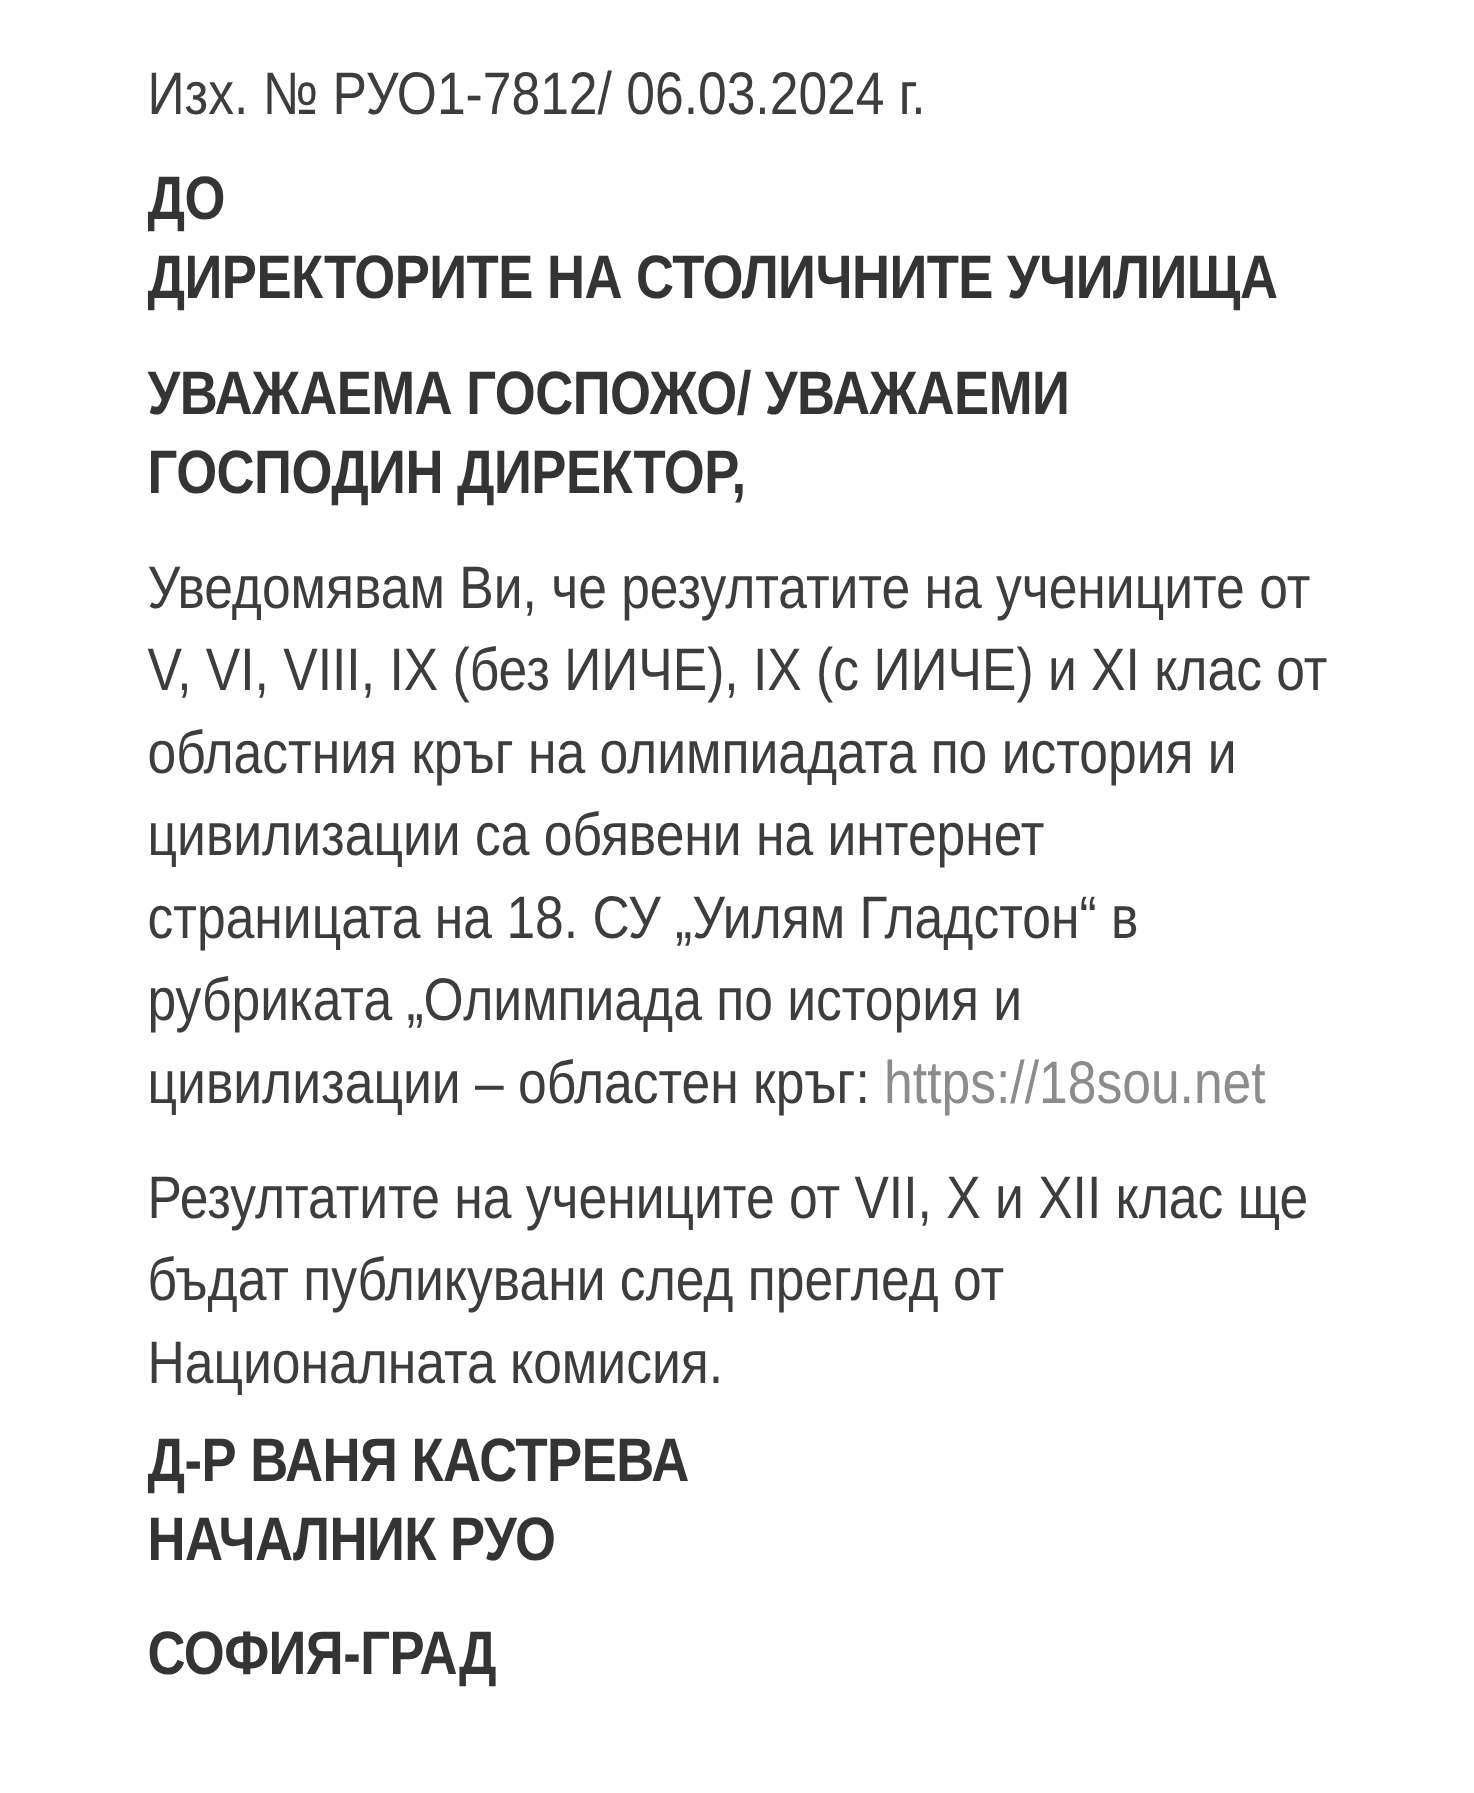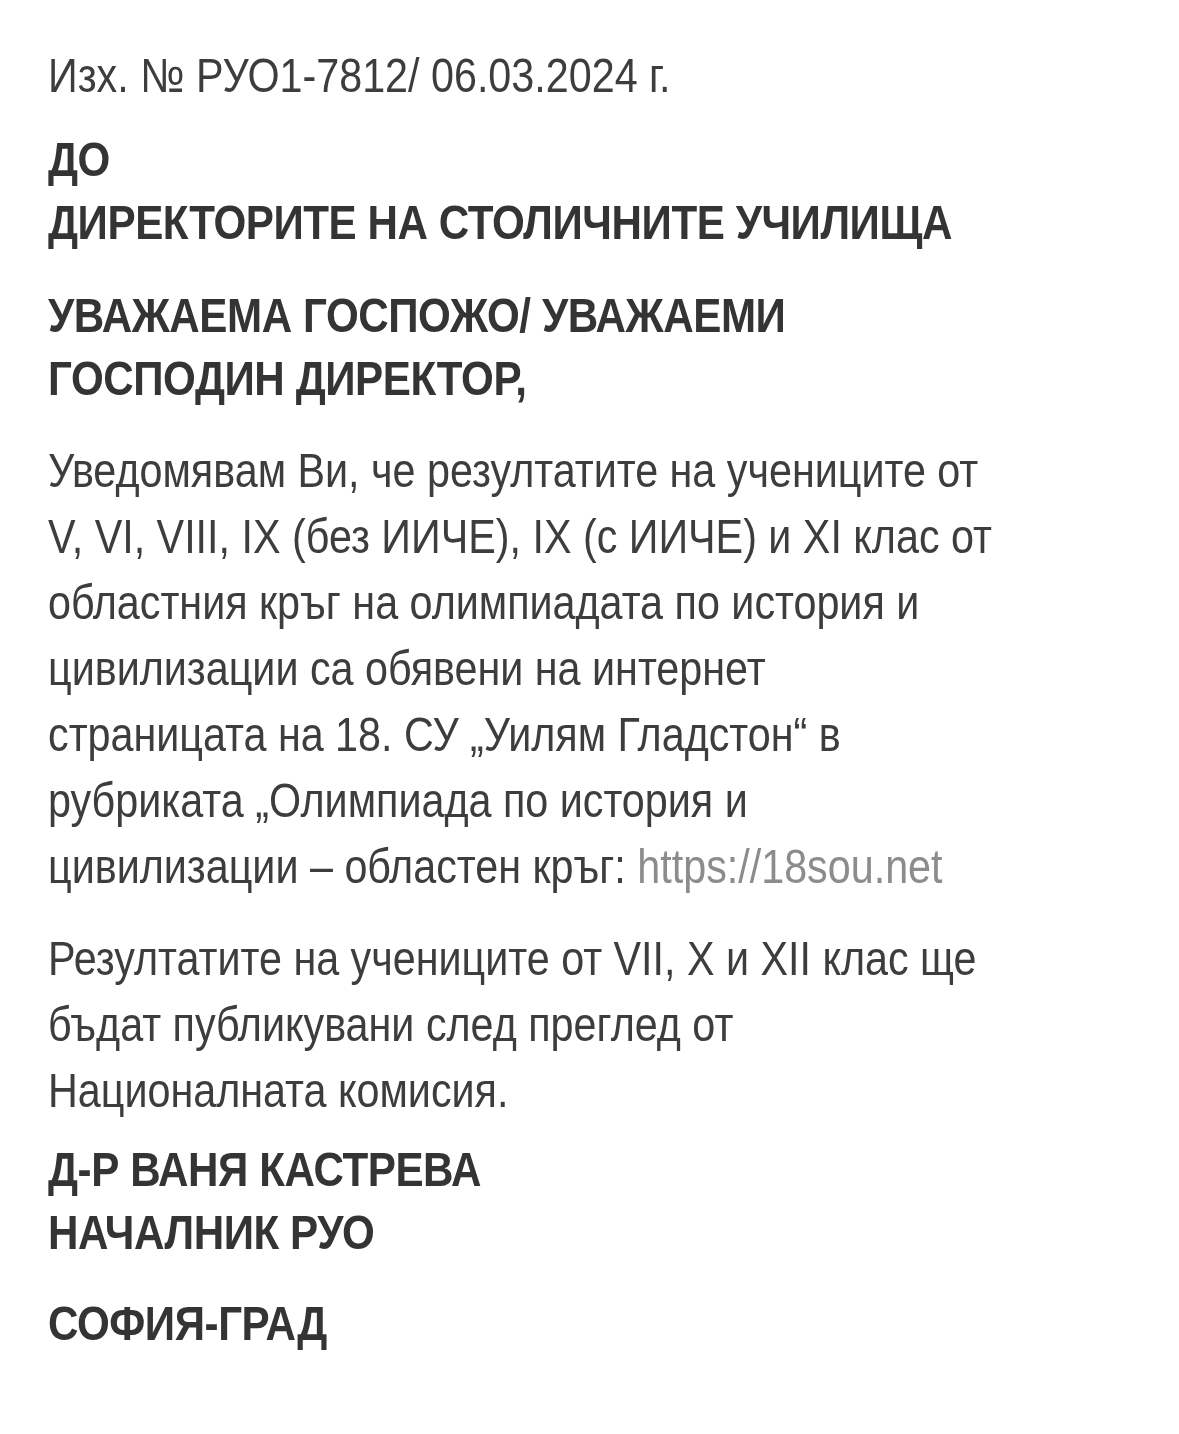--- a/index.html
+++ b/index.html
@@ -10,21 +10,21 @@
   body {
     width: 1179px;
     height: 1434px;
     overflow: hidden;
     font-family: "Liberation Sans", sans-serif;
   }
   .page {
     box-sizing: border-box;
     width: 1179px;
     height: 1434px;
-    padding: 42px 0 0 48px;
+    padding: 42px 0 0 118px;
     background: #ffffff;
   }
   
   .condensed {
     transform: scaleX(0.86);
     transform-origin: 0 0;
     width: 1280px;
   }
   .ref {
     margin: 0 0 18px 0;

